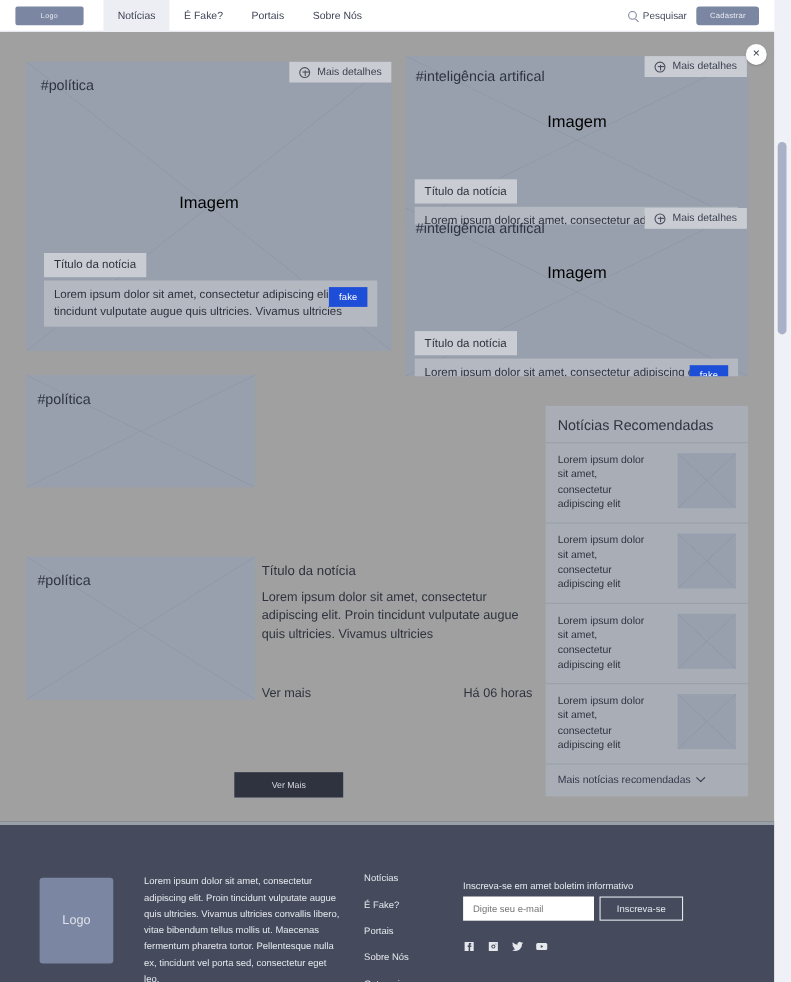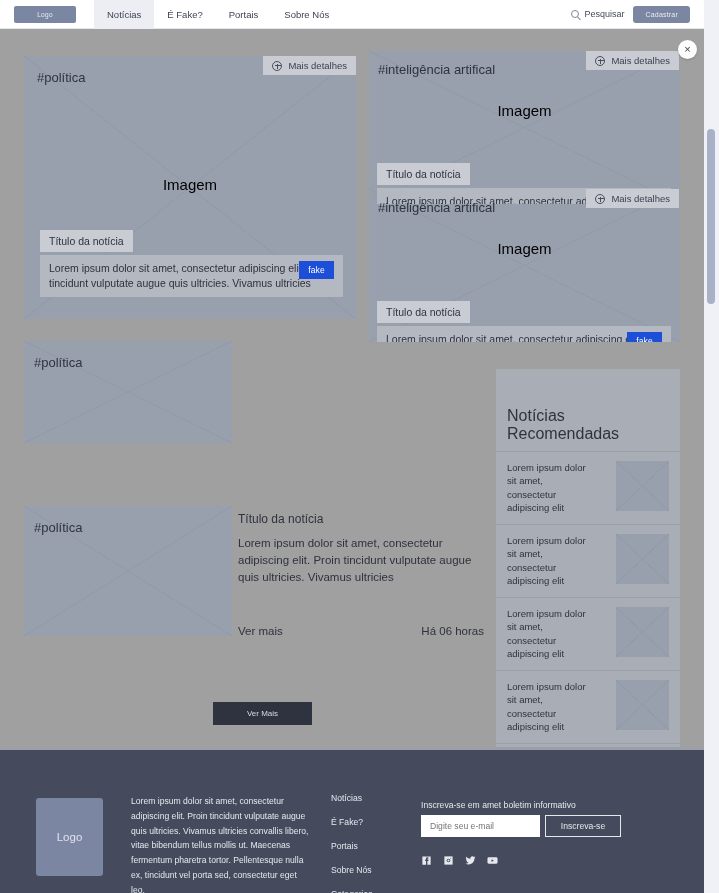--- a/index.html
+++ b/index.html
@@ -155,21 +155,21 @@
     color: #d7d9df; font-size: 8px; border: none;
     display: flex; align-items: center; justify-content: center;
     font-family: "Liberation Sans", sans-serif;
   }
 
   
   .reco {
     position: absolute; left: 496px; top: 340px;
     width: 184px; background: #a9aeb6;
   }
-  .reco-head { font-size: 16px; color: #2f3340; padding: 10px 11px 8px; margin-top: 28px; }
+  .reco-head { font-size: 13px; color: #2f3340; padding: 10px 11px 8px; }
   .reco-item {
     display: flex; gap: 22px; padding: 9px 11px;
     border-top: 1px solid #9a9fa8;
   }
   .reco-text { font-size: 9.5px; color: #2e323e; line-height: 1.42; flex: 1; }
   .reco-thumb { width: 53px; height: 50px; flex: 0 0 auto; }
   .reco-foot {
     border-top: 1px solid #9a9fa8; padding: 9px 11px;
     font-size: 9.5px; color: #33384a;
     display: flex; align-items: flex-start; gap: 6px;

